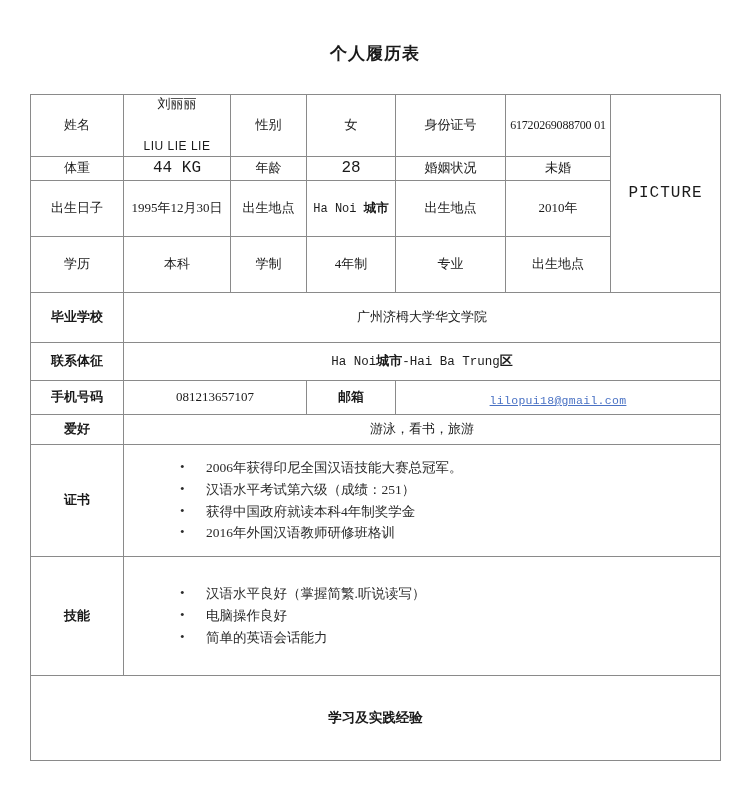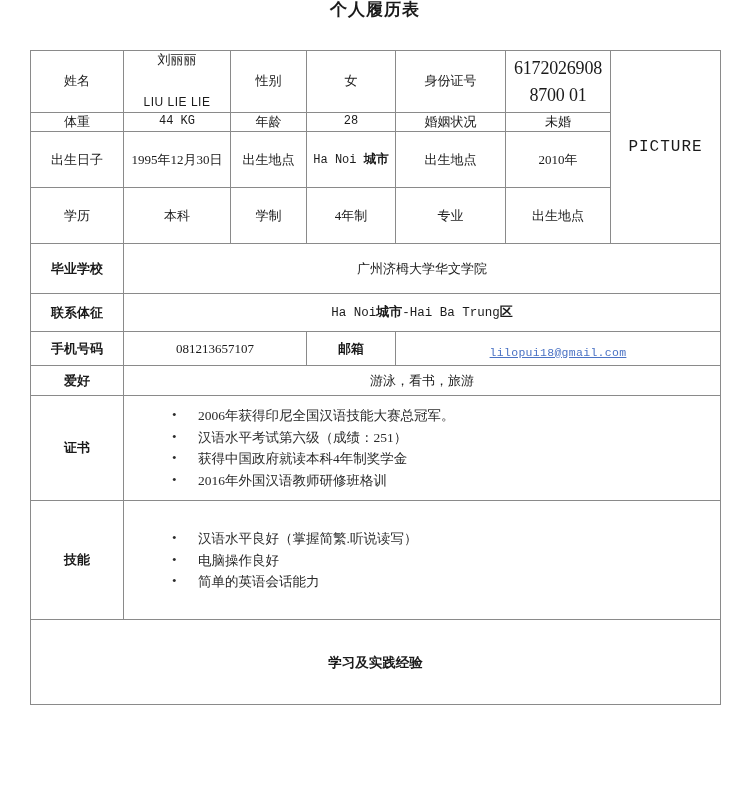--- a/index.html
+++ b/index.html
@@ -22,20 +22,21 @@
     height: 808px;
     box-sizing: border-box;
   }
 
   .doc-title {
     text-align: center;
     font-size: 17px;
     font-weight: bold;
     letter-spacing: 1px;
     margin: 0;
+    padding-top: 44px;
     padding-bottom: 0;
     line-height: 1.2;
     font-family: "Liberation Sans", "DejaVu Sans", sans-serif;
   }
 
   .table-wrap {
     padding: 0 30px;
     margin-top: 30px;
   }
 
@@ -61,42 +62,42 @@
     font-size: 13px;
   }
   .lbl-bold {
     font-weight: bold;
     font-family: "Liberation Sans", "DejaVu Sans", sans-serif;
     font-size: 13px;
   }
 
   .val-mono {
     font-family: "Liberation Mono", "DejaVu Sans Mono", monospace;
-    font-size: 12px;
+    font-size: 16px;
   }
   .val-serif {
     font-family: "Liberation Serif", "DejaVu Serif", serif;
     font-size: 13px;
   }
 
   .name-cell {
     line-height: 1.35;
     padding: 3px 2px;
   }
   .name-cn { display: block; font-size: 13px; }
   .name-en {
     display: block;
     font-family: Liberation Sans, sans-serif;
     font-size: 12px;
     letter-spacing: 0.5px;
     margin-top: 24px;
   }
 
   .id-cell {
-    font-size: 18px;
+    font-size: 12px;
     line-height: 1.3;
     padding: 2px 1px;
     letter-spacing: -0.2px;
   }
 
   .picture-cell {
     font-family: Liberation Mono, monospace;
     font-size: 16px;
     letter-spacing: 1px;
     vertical-align: middle;
@@ -126,21 +127,21 @@
     font-family: "Liberation Mono", "DejaVu Sans Mono", monospace;
     font-size: 12px;
   }
   .place-line b {
     font-family: "Liberation Sans", "DejaVu Sans", sans-serif;
     font-weight: bold;
     font-size: 12.5px;
   }
 
   ul.bullets {
-    margin: 4px;
+    margin: 12px;
     padding: 0 0 0 40px;
     text-align: left;
     list-style: none;
   }
   ul.bullets li {
     position: relative;
     font-size: 13.5px;
     line-height: 1.62;
     padding-left: 26px;
     color: #2a2a2a;

